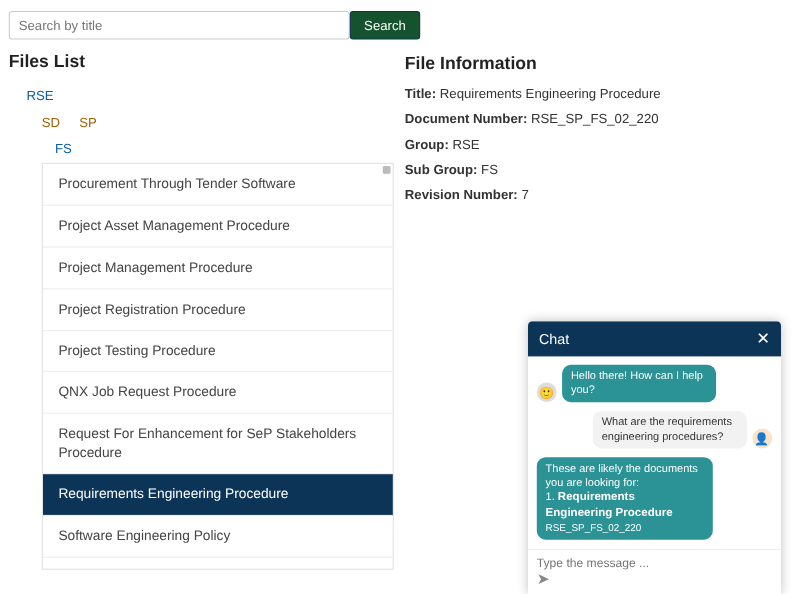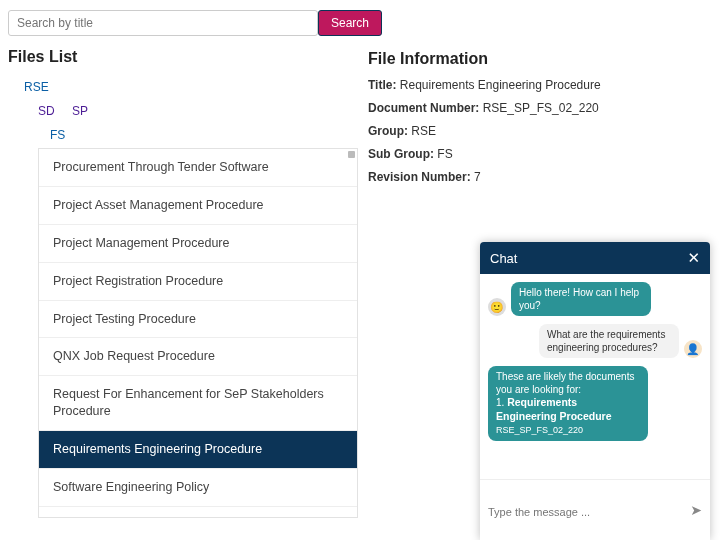--- a/index.html
+++ b/index.html
@@ -1,53 +1,53 @@
 <!DOCTYPE html>
 <html><head>
 <meta charset="utf-8">
 <style>
   * { box-sizing: border-box; margin: 0; padding: 0; }
   body { font-family: -apple-system, "Segoe UI", Arial, sans-serif; font-size: 12px; color: #333; background: #fff; width: 720px; height: 540px; overflow: hidden; position: relative; }
   .search-bar { display: flex; gap: 0; padding: 10px 8px 12px 8px; }
   .search-input { flex: 0 0 310px; border: 1px solid #ccc; border-radius: 3px; padding: 5px 8px; font-size: 12px; color: #999; }
-  .search-btn { background: #be185d; color: #fff; border: 1px solid #0c3457; border-radius: 3px; padding: 5px 12px; font-size: 12px; cursor: pointer; }
+  .search-btn { background: #14532d; color: #fff; border: 1px solid #0c3457; border-radius: 3px; padding: 5px 12px; font-size: 12px; cursor: pointer; }
   .main { display: flex; padding: 0 8px; }
   .left { width: 360px; }
   .right { width: 290px; padding-top: 2px; }
   h2 { font-size: 16px; font-weight: 700; color: #222; margin-bottom: 10px; }
   .tree { font-size: 12px; }
   .tree .lvl0 { color: #0b5fa5; padding: 4px 0 6px 16px; }
   .tree .lvl1 { padding: 4px 0 6px 30px; }
-  .tree .lvl1 span { color: #4c1d95; margin-right: 14px; cursor: pointer; }
+  .tree .lvl1 span { color: #a16207; margin-right: 14px; cursor: pointer; }
   .tree .lvl2 { color: #0b5fa5; padding: 4px 0 6px 42px; }
   .list-wrap { position: relative; margin-left: 30px; border: 1px solid #e2e2e2; width: 320px; height: 370px; overflow: hidden; }
   .list { list-style: none; height: 370px; overflow-y: auto; }
   .list li { padding: 10px 14px; border-bottom: 1px solid #eee; font-size: 12.5px; color: #444; cursor: pointer; line-height: 1.35; }
   .list li.active { background: #0c3457; color: #fff; }
   .scrollbar-indicator { position: absolute; right: 2px; top: 2px; width: 7px; height: 7px; background: #bbb; border-radius: 1px; }
   .info p { font-size: 12px; margin-bottom: 9px; color: #333; }
   .info b { font-weight: 600; }
   .dl-link { color: #0b5fa5; cursor: pointer; }
   .dl-icon { color: #0b5fa5; font-weight: bold; margin-right: 3px; }
-  .chat { position: absolute; right: 10px; bottom: 0; width: 230px; height: 298px; background: #fff; box-shadow: 0 0 10px rgba(0,0,0,0.25); border-radius: 4px 4px 0 0; display: flex; flex-direction: column; overflow: hidden; }
+  .chat { position: absolute; right: 10px; bottom: 0; width: 230px; height: 248px; background: #fff; box-shadow: 0 0 10px rgba(0,0,0,0.25); border-radius: 4px 4px 0 0; display: flex; flex-direction: column; overflow: hidden; }
   .chat-header { background: #0c3457; color: #fff; padding: 7px 10px; display: flex; justify-content: space-between; align-items: center; font-size: 13px; font-weight: 500; }
   .chat-close { cursor: pointer; font-size: 15px; }
   .chat-body { flex: 1; padding: 8px 8px 4px 8px; overflow-y: auto; font-size: 10px; }
   .msg-row { display: flex; align-items: flex-end; margin-bottom: 8px; gap: 5px; }
   .msg-row.bot { justify-content: flex-start; }
   .msg-row.user { justify-content: flex-end; }
   .avatar { width: 18px; height: 18px; border-radius: 50%; background: #ddd; flex-shrink: 0; display:flex; align-items:center; justify-content:center; font-size:11px; }
   .avatar.user { background: #f7e4c7; }
   .bubble { border-radius: 8px; padding: 4px 8px; max-width: 140px; line-height: 1.3; }
   .bubble.bot { background: #2b9396; color: #fff; }
   .bubble.user { background: #f2f2f2; color: #333; }
   .bubble.bot .result-num { color: #fff; }
   .result-title { font-weight: 600; font-size: 10.5px; }
   .result-code { font-size: 9px; margin-top: 2px; }
-  .chat-input-row { border-top: 1px solid #eee; display: flex; align-items: flex-end; padding: 22px 8px; }
+  .chat-input-row { border-top: 1px solid #eee; display: flex; align-items: flex-start; padding: 6px 8px; flex-direction: column; }
   .chat-input { flex: 1; border: none; font-size: 11px; color: #aaa; }
   .send-icon { cursor: pointer; font-size:14px; color:#888; }
 </style>
 </head>
 <body>
 
 <div class="search-bar">
   <input class="search-input" placeholder="Search by title" style="">
   <button class="search-btn">Search</button>
 </div>

